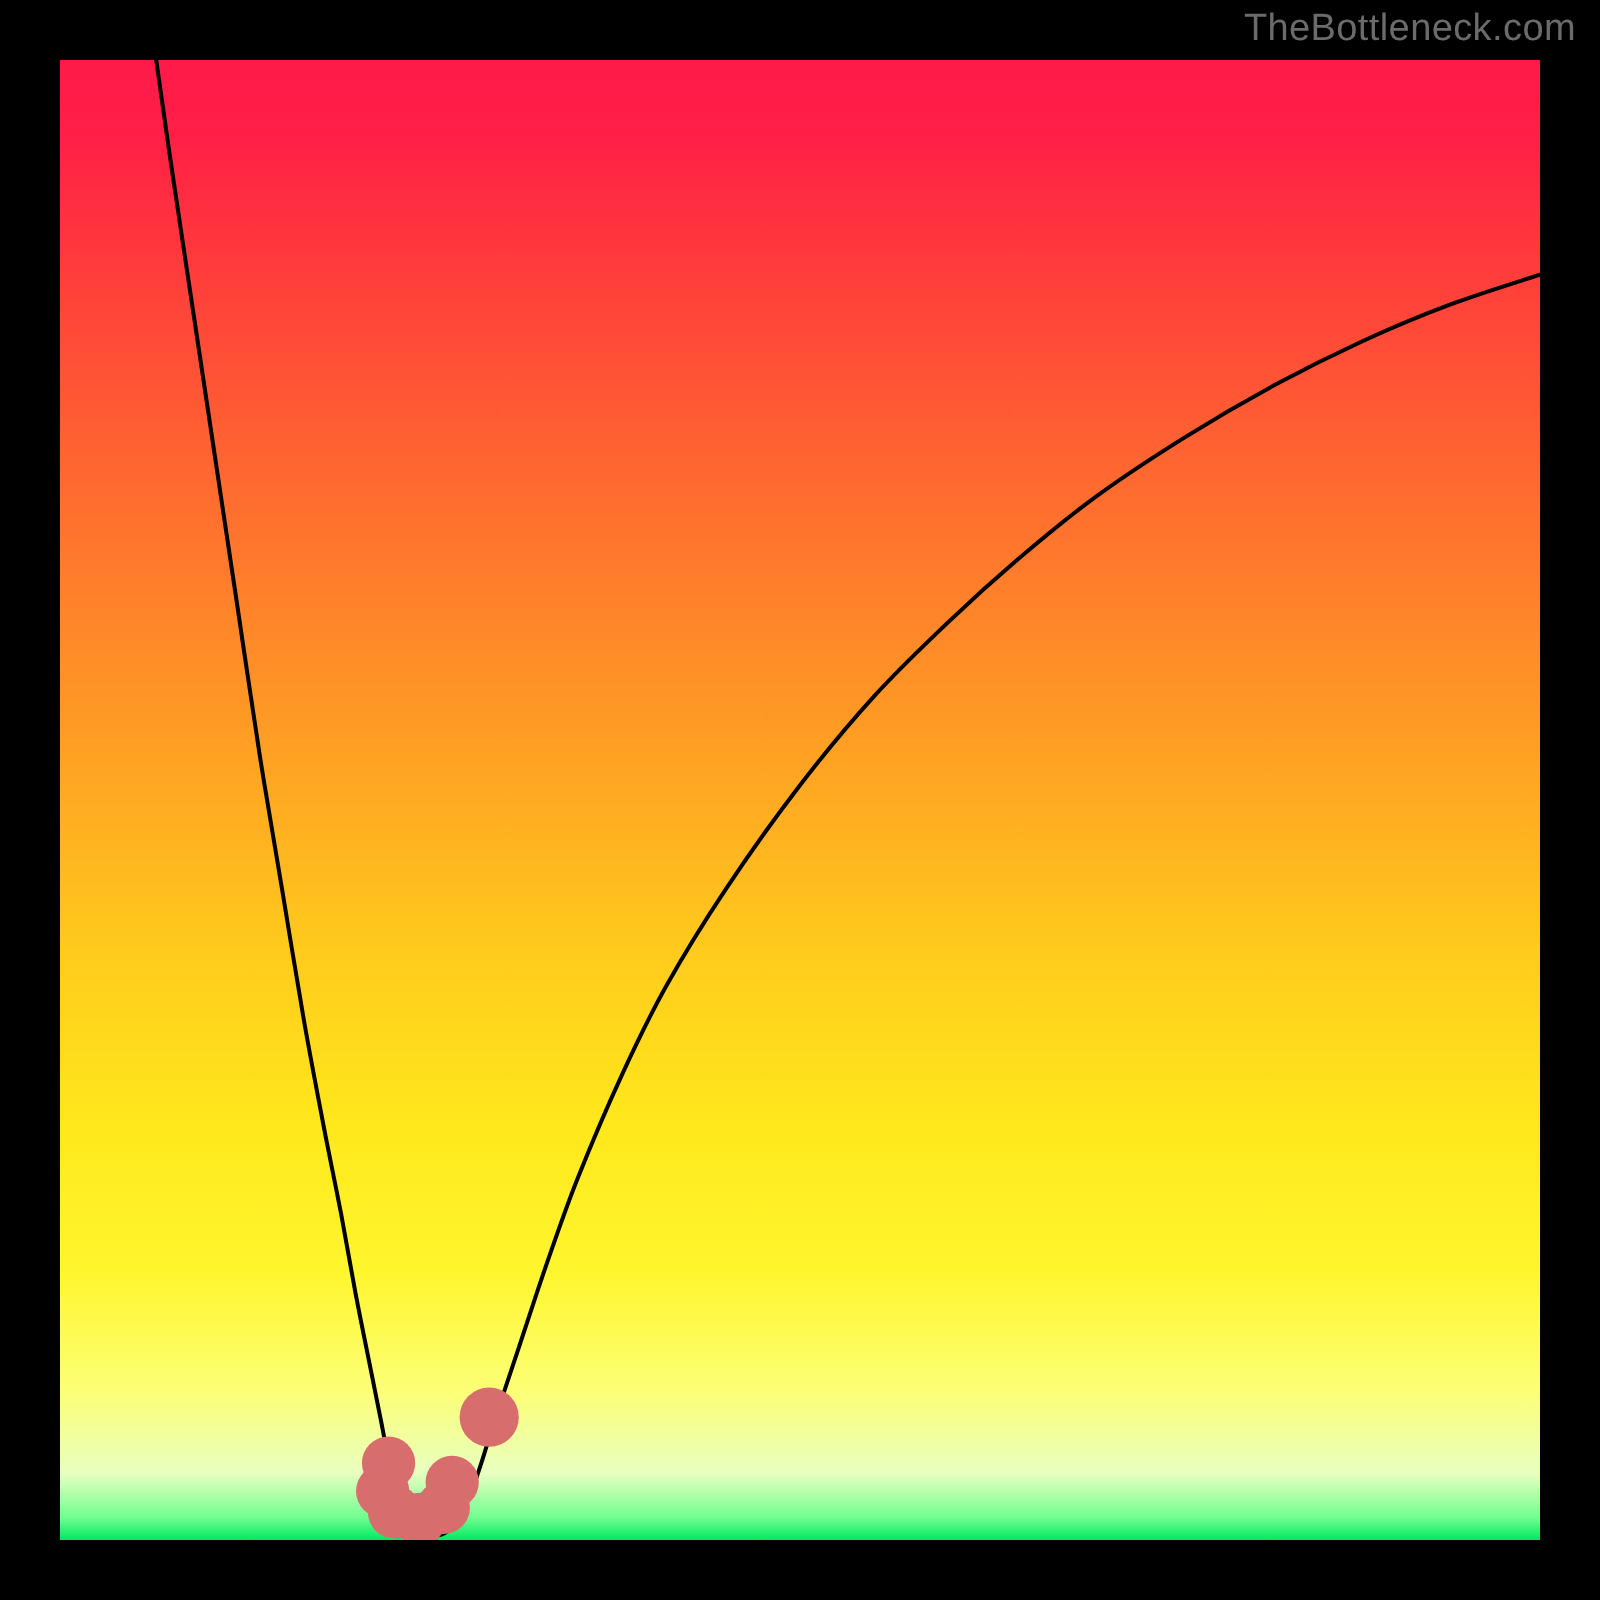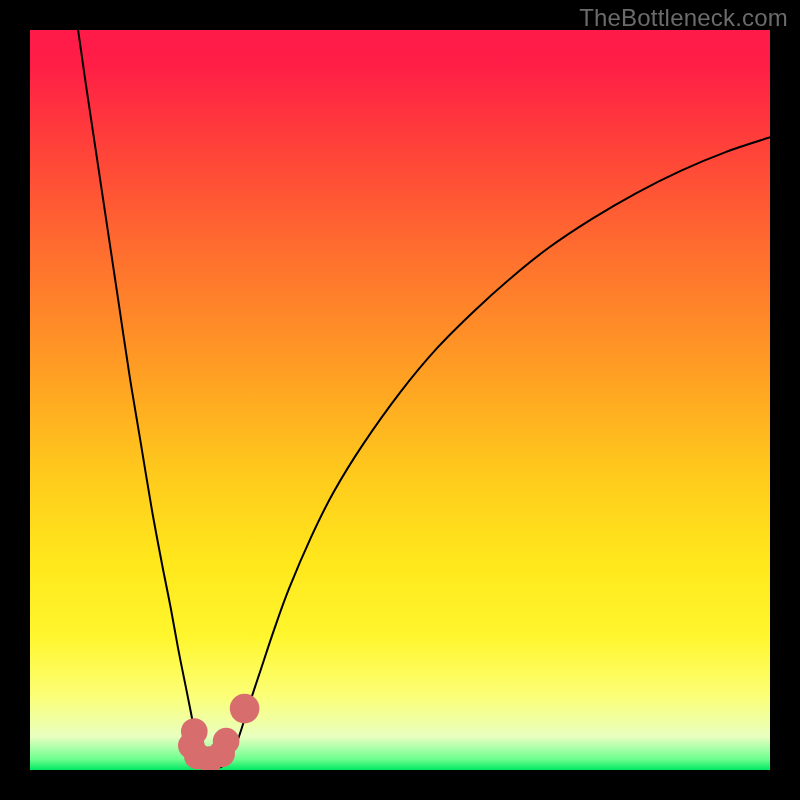--- a/index.html
+++ b/index.html
@@ -24,21 +24,21 @@
     left: 30px;
     top: 30px;
     width: 740px;
     height: 740px;
   }
   .watermark {
     position: absolute;
     top: 4px;
     right: 12px;
     color: #6b6b6b;
-    font-size: 24px;
+    font-size: 19px;
     font-weight: 400;
     letter-spacing: 0.2px;
     font-family: Arial, Helvetica, sans-serif;
   }
   svg.chart {
     display: block;
   }
 </style>
 </head>
 <body>

